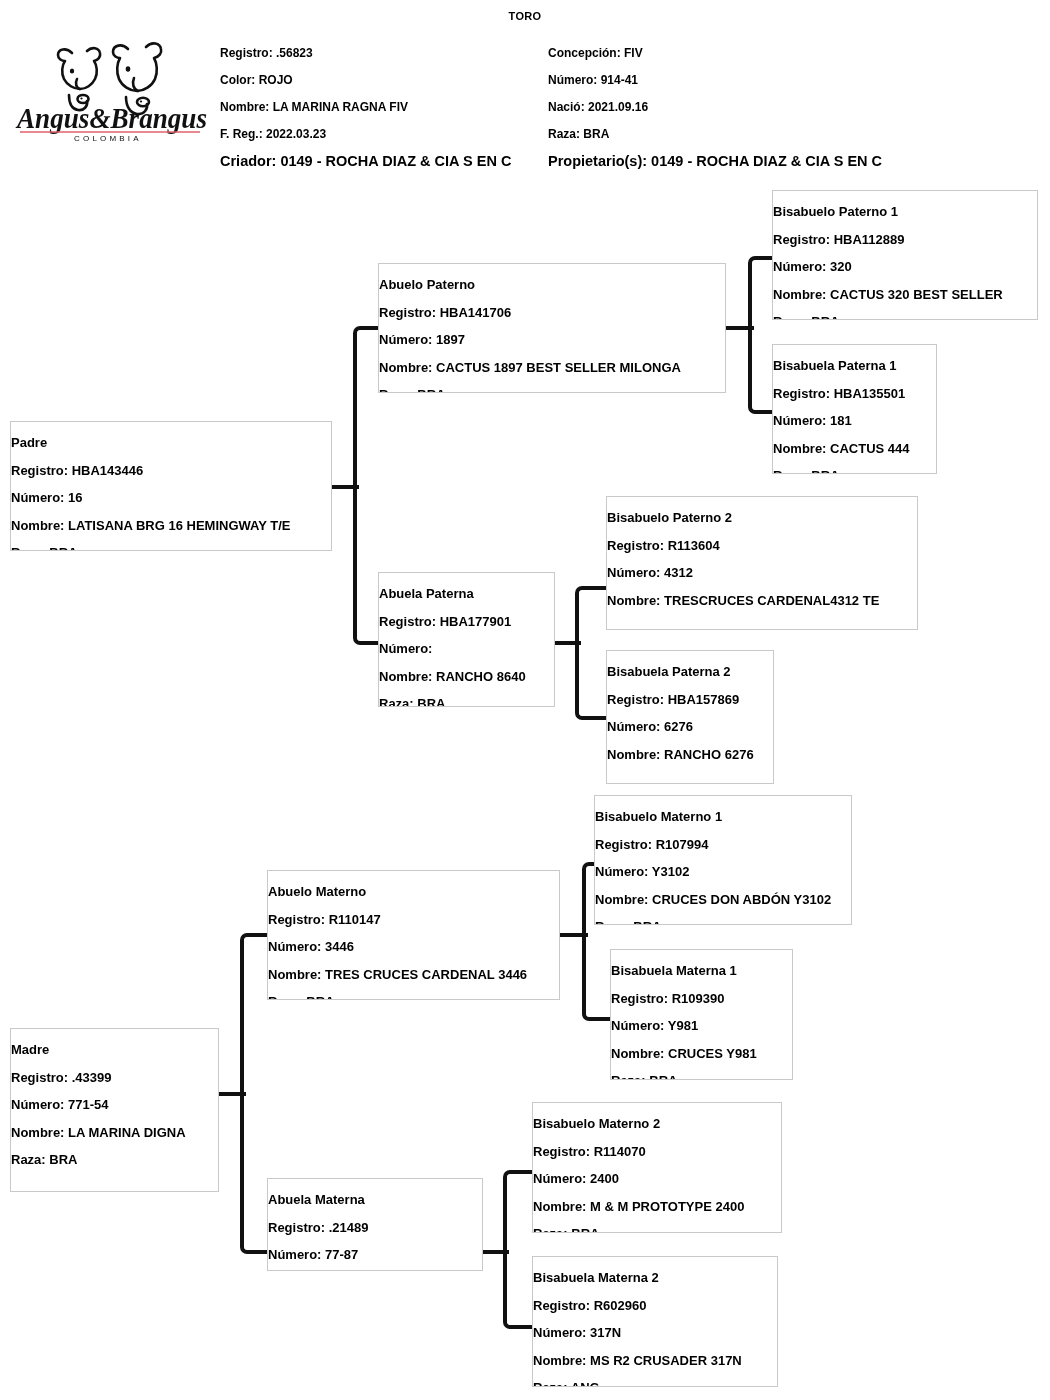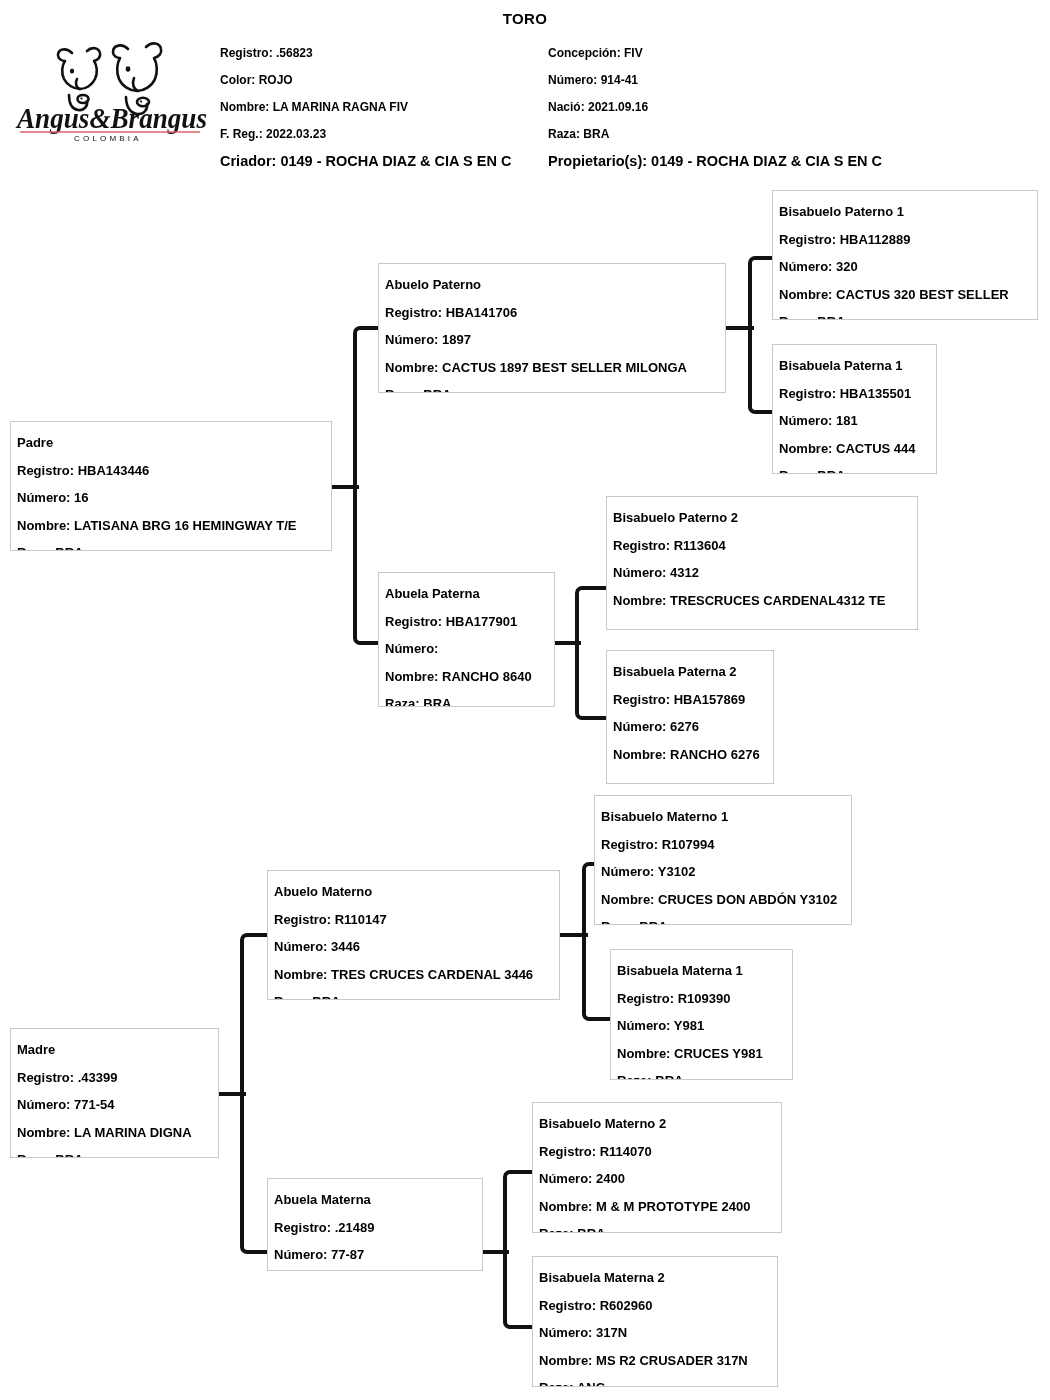--- a/index.html
+++ b/index.html
@@ -13,21 +13,21 @@
     font-family: "Liberation Sans", sans-serif;
     color: #000000;
     overflow: hidden;
   }
 
   
   #page-title {
     position: absolute;
     left: 0; top: 10px; width: 1050px;
     text-align: center;
-    font-size: 15px;
+    font-size: 11px;
     font-weight: bold;
     letter-spacing: .3px;
   }
 
   #logo {
     position: absolute;
     left: 14px; top: 33px;
     width: 200px; height: 108px;
   }
   #logo svg { display: block; }
@@ -53,21 +53,21 @@
     left: 548px; top: 148px;
     font-size: 14.5px; font-weight: bold;
     line-height: 27px; white-space: nowrap;
   }
 
   
   .node {
     position: absolute;
     border: 1px solid #c9c9c9;
     background: #ffffff;
-    padding: 7px 10px 6px 6px;
+    padding: 7px 10px 6px 0;
     font-size: 13px;
     font-weight: bold;
     line-height: 27.5px;
     white-space: nowrap;
     overflow: hidden;
   }
   .node .role { display: block; }
   .node .fld  { display: block; }
   .node .fld.blank { color: transparent; }
 
@@ -253,21 +253,21 @@
 </div>
 
 <div class="node" style="left:610px; top:949px; width:183px; height:131px;">
   <span class="role">Bisabuela Materna 1</span>
   <span class="fld">Registro: R109390</span>
   <span class="fld">Número: Y981</span>
   <span class="fld">Nombre: CRUCES Y981</span>
   <span class="fld">Raza: BRA</span>
 </div>
 
-<div class="node" style="left:10px; top:1028px; width:209px; height:130px;">
+<div class="node" style="left:10px; top:1028px; width:209px; height:164px;">
   <span class="role">Madre</span>
   <span class="fld">Registro: .43399</span>
   <span class="fld">Número: 771-54</span>
   <span class="fld">Nombre: LA MARINA DIGNA</span>
   <span class="fld">Raza: BRA</span>
 </div>
 
 <div class="node" style="left:532px; top:1102px; width:250px; height:131px;">
   <span class="role">Bisabuelo Materno 2</span>
   <span class="fld">Registro: R114070</span>

